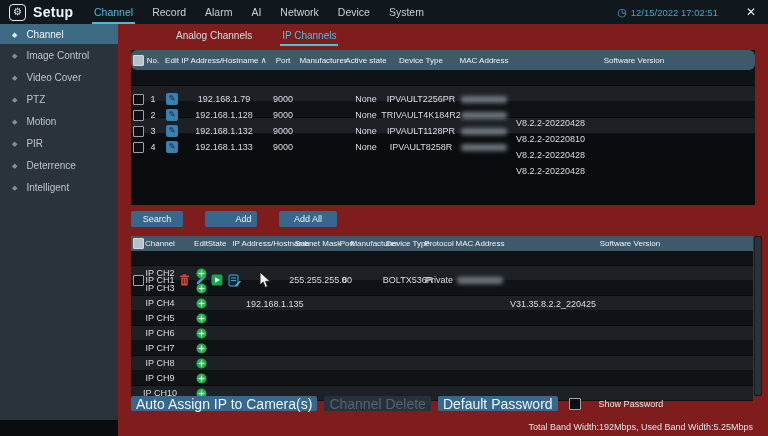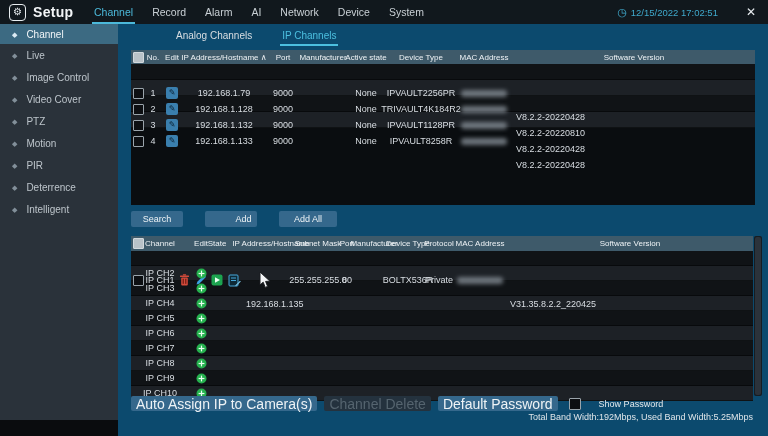--- a/index.html
+++ b/index.html
@@ -24,32 +24,32 @@
 
   
   .sidebar{position:absolute;left:0;top:24px;width:118px;height:396px;background:#2a323a;}
   .side-item{height:22px;display:flex;align-items:center;gap:9px;padding-left:12px;
              font-size:10px;color:#bdc5cb;}
   .side-item .bullet{font-size:7px;color:#828f99;line-height:1;}
   .side-item.active{background:#3c6a82;color:#f2f6f8;height:20px;}
   .side-item.active .bullet{color:#dcebf4;}
 
   
-  .main{position:absolute;left:118px;top:24px;width:650px;height:412px;background:#0c4a6e;}
+  .main{position:absolute;left:118px;top:24px;width:650px;height:412px;background:#7f1d1d;}
   .tabs{display:flex;gap:26px;padding-left:56px;height:22px;align-items:center;}
   .tab{font-size:10px;color:#d9dee2;padding:0 2px;height:100%;display:flex;align-items:center;}
   .tab.active{color:#4cc0e0;box-shadow:inset 0 -2px 0 #4cc0e0;}
 
   
   .tbl{position:absolute;left:13px;width:624px;}
   .t1{top:26px;height:155px;background:#0a0d10;}
   .thead{background:#3e5a6a;color:#eef2f5;font-size:8px;}
   .t1 .thead{height:14px;}
   .t1-row{display:grid;grid-template-columns:14px 16px 22px 82px 36px 44px 42px 68px 58px 1fr;height:15px;}
-  .t1 .thead.t1-row{height:14px;}
+  .t1 .thead.t1-row{height:20px;border-radius:6px;}
   .t2{top:212px;height:161px;background:#10151a;width:622px;}
   .t2-row{display:grid;grid-template-columns:14px 30px 18px 16px 16px 18px 56px 38px 20px 34px 34px 28px 54px 1fr;height:14px;}
   .t2 .thead.t2-row{height:15px;}
   .c{display:flex;align-items:center;justify-content:center;white-space:nowrap;overflow:visible;}
   .row{font-size:9px;color:#d9dee3;border-bottom:1px solid rgba(0,0,0,.45);}
   .row.dark{background:#101316;}
   .row.light{background:#1d2126;}
   .left{justify-content:flex-start;padding-left:3px;margin-top:48px;}
   .cbx{width:9px;height:9px;border:1px solid #9aa4ab;border-radius:1px;background:#0d0f12;}
   .thead .cbx{border-color:#d3d9dd;background:#b9c2c8;}
@@ -67,21 +67,21 @@
   .footbtns{position:absolute;left:13px;top:372px;display:flex;gap:7px;align-items:center;}
   .footbtns .btn{height:15px;font-size:14px;padding:0 5px;}
   .btn.disabled{background:#24323e;color:#55646f;filter:blur(.3px);}
   .showpwd{display:flex;align-items:center;gap:18px;margin-left:4px;}
   .showpwd .cbx{width:10px;height:10px;}
   .showpwd-label{font-size:9px;color:#e4e9ec;}
 
   .scrollbar{position:absolute;left:636px;top:212px;width:8px;height:160px;background:#171c21;border-radius:2px;}
   .scroll-thumb{position:absolute;left:1px;top:1px;width:6px;height:158px;background:#2b323a;border-radius:2px;}
 
-  .bandwidth{position:absolute;right:15px;top:388px;font-size:9px;color:#dfe5e9;}
+  .bandwidth{position:absolute;right:15px;top:398px;font-size:9px;color:#dfe5e9;}
 
   .cursor{position:absolute;left:259px;top:271px;z-index:9;}
 </style>
 </head>
 <body>
 
 <div class="screen">
 
   <header class="topbar">
     <div class="logo">
@@ -106,24 +106,20 @@
     </div>
   </header>
 
   <aside class="sidebar">
     <div class="side-item active">
       <span class="bullet">◆</span>
       <span>Channel</span>
     </div>
     <div class="side-item">
       <span class="bullet">◆</span>
-      <span>Live</span>
-    </div>
-    <div class="side-item">
-      <span class="bullet">◆</span>
       <span>Image Control</span>
     </div>
     <div class="side-item">
       <span class="bullet">◆</span>
       <span>Video Cover</span>
     </div>
     <div class="side-item">
       <span class="bullet">◆</span>
       <span>PTZ</span>
     </div>

